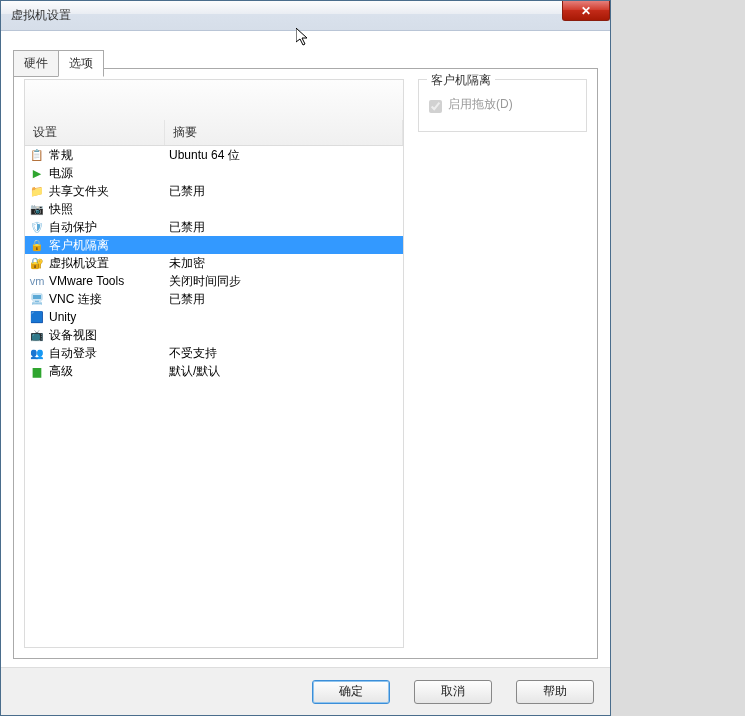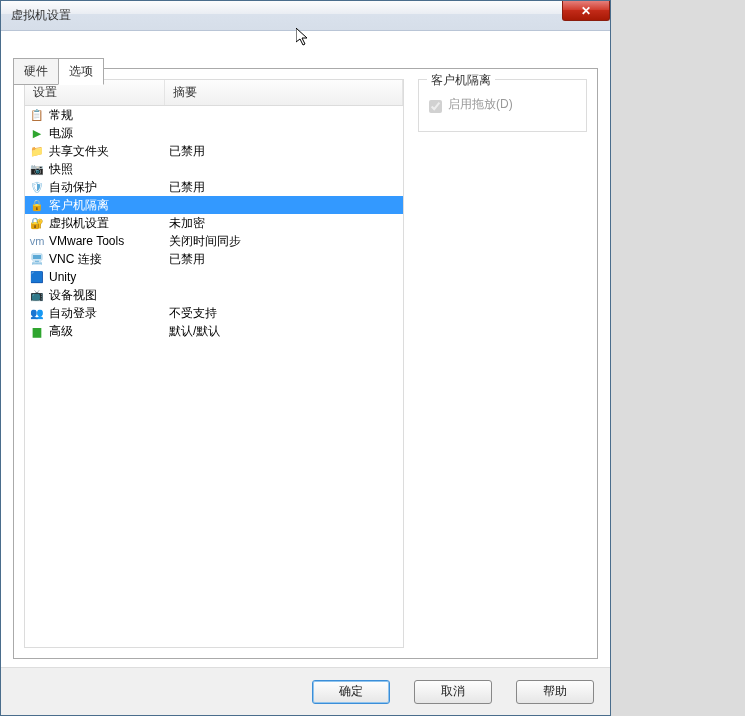--- a/index.html
+++ b/index.html
@@ -3,26 +3,26 @@
 <meta charset="utf-8">
 <style>
   * { box-sizing: border-box; margin: 0; padding: 0; font-family: "Microsoft YaHei", "Segoe UI", Tahoma, sans-serif; font-size: 12px; }
   html, body { width: 745px; height: 716px; overflow: hidden; background: #dcdcdc; }
   .window { width: 611px; height: 716px; background: #fff; border: 1px solid #4a6d8c; display: flex; flex-direction: column; }
   .titlebar { height: 30px; background: linear-gradient(to bottom, #fcfcfd 0%, #e9edf3 45%, #d9e1ec 46%, #d6dee9 100%); display: flex; align-items: center; padding-left: 10px; border-bottom: 1px solid #b9c5d6; position: relative; }
   .titlebar .title { color: #333; }
   .close-btn { position: absolute; right: 0; top: 0; width: 48px; height: 20px; background: linear-gradient(to bottom, #e57f7a 0%, #cf3a2b 49%, #c22a18 50%, #a71905 100%); border: 1px solid #8a1d0f; border-top: none; border-radius: 0 0 3px 3px; display: flex; align-items: center; justify-content: center; color: #fff; font-weight: bold; font-size: 11px; }
   .cursor { position: absolute; left: 295px; top: 27px; pointer-events: none; }
   .tabs-area { padding: 10px 12px 0 12px; display: flex; border-bottom: 0; }
-  .tab { padding: 4px 10px; border: 1px solid #aaa; background: #f4f4f4; margin-right: -1px; position: relative; top: 17px; color: #333; }
+  .tab { padding: 4px 10px; border: 1px solid #aaa; background: #f4f4f4; margin-right: -1px; position: relative; top: 9px; color: #333; }
   .tab.active { background: #fff; border-bottom: 1px solid #fff; z-index: 2; }
   .content { flex: 1; margin: 0 12px 8px 12px; border: 1px solid #aaa; background: #fff; padding: 10px; display: flex; gap: 14px; overflow: hidden; }
   .left-list { width: 380px; border: 1px solid #dcdcdc; display: flex; flex-direction: column; }
   .list-header { display: flex; border-bottom: 1px solid #dcdcdc; background: linear-gradient(#fdfdfd,#f0f0f0); }
-  .list-header .col { padding: 4px 8px; color: #333; border-right: 1px solid #e4e4e4; }
+  .list-header .col { padding: 4px 8px; color: #333; border-right: 1px solid #e4e4e4; margin-top: 40px; }
   .col-setting { width: 140px; }
   .col-summary { flex: 1; }
   .list-body { flex: 1; overflow-y: auto; }
   .row { display: flex; align-items: center; height: 18px; padding: 0 4px; }
   .row.selected { background: #3399ff; color: #fff; }
   .row .icon { width: 16px; height: 16px; display: inline-flex; align-items: center; justify-content: center; margin-right: 4px; font-size: 11px; }
   .row .setting { width: 120px; white-space: nowrap; overflow: hidden; }
   .row .summary { flex: 1; white-space: nowrap; overflow: hidden; }
   .right-panel { flex: 1; }
   .groupbox { border: 1px solid #dcdcdc; padding: 12px 10px 14px 10px; position: relative; }
@@ -55,20 +55,21 @@
   <div class="content">
     <div class="left-list">
       <div class="list-header">
         <div class="col col-setting">设置</div>
         <div class="col col-summary">摘要</div>
       </div>
       <div class="list-body" id="list-body">
           <div class="row">
             <span class="icon">📋</span>
             <span class="setting">常规</span>
+            <span class="summary">Ubuntu 64 位</span>
           </div>
           <div class="row">
             <span class="icon" style="color: rgb(47, 165, 47);">▶</span>
             <span class="setting">电源</span>
             <span class="summary"></span>
           </div>
           <div class="row">
             <span class="icon" style="color: rgb(217, 163, 0);">📁</span>
             <span class="setting">共享文件夹</span>
             <span class="summary">已禁用</span>

